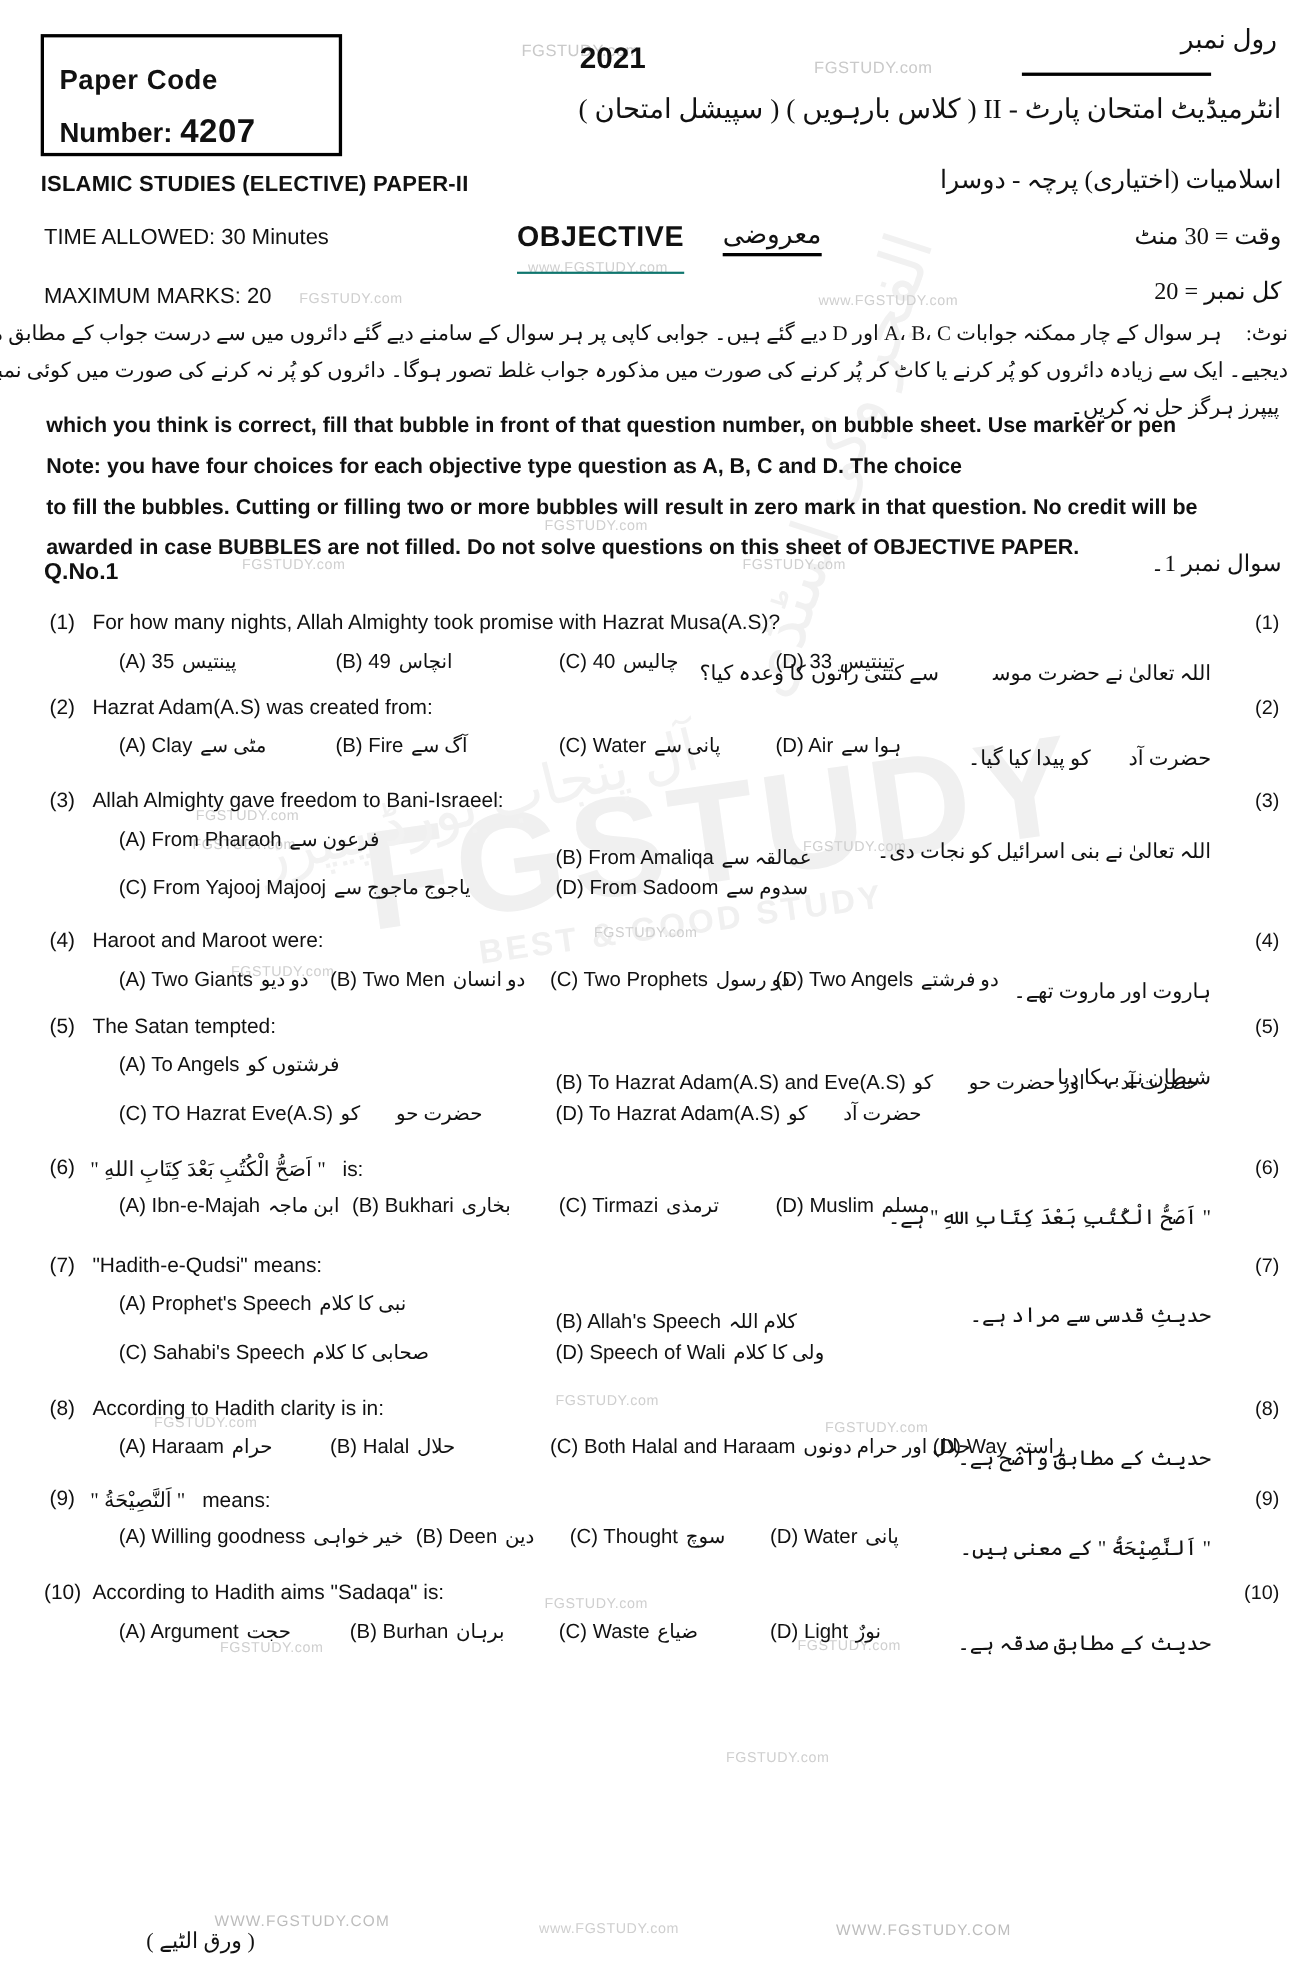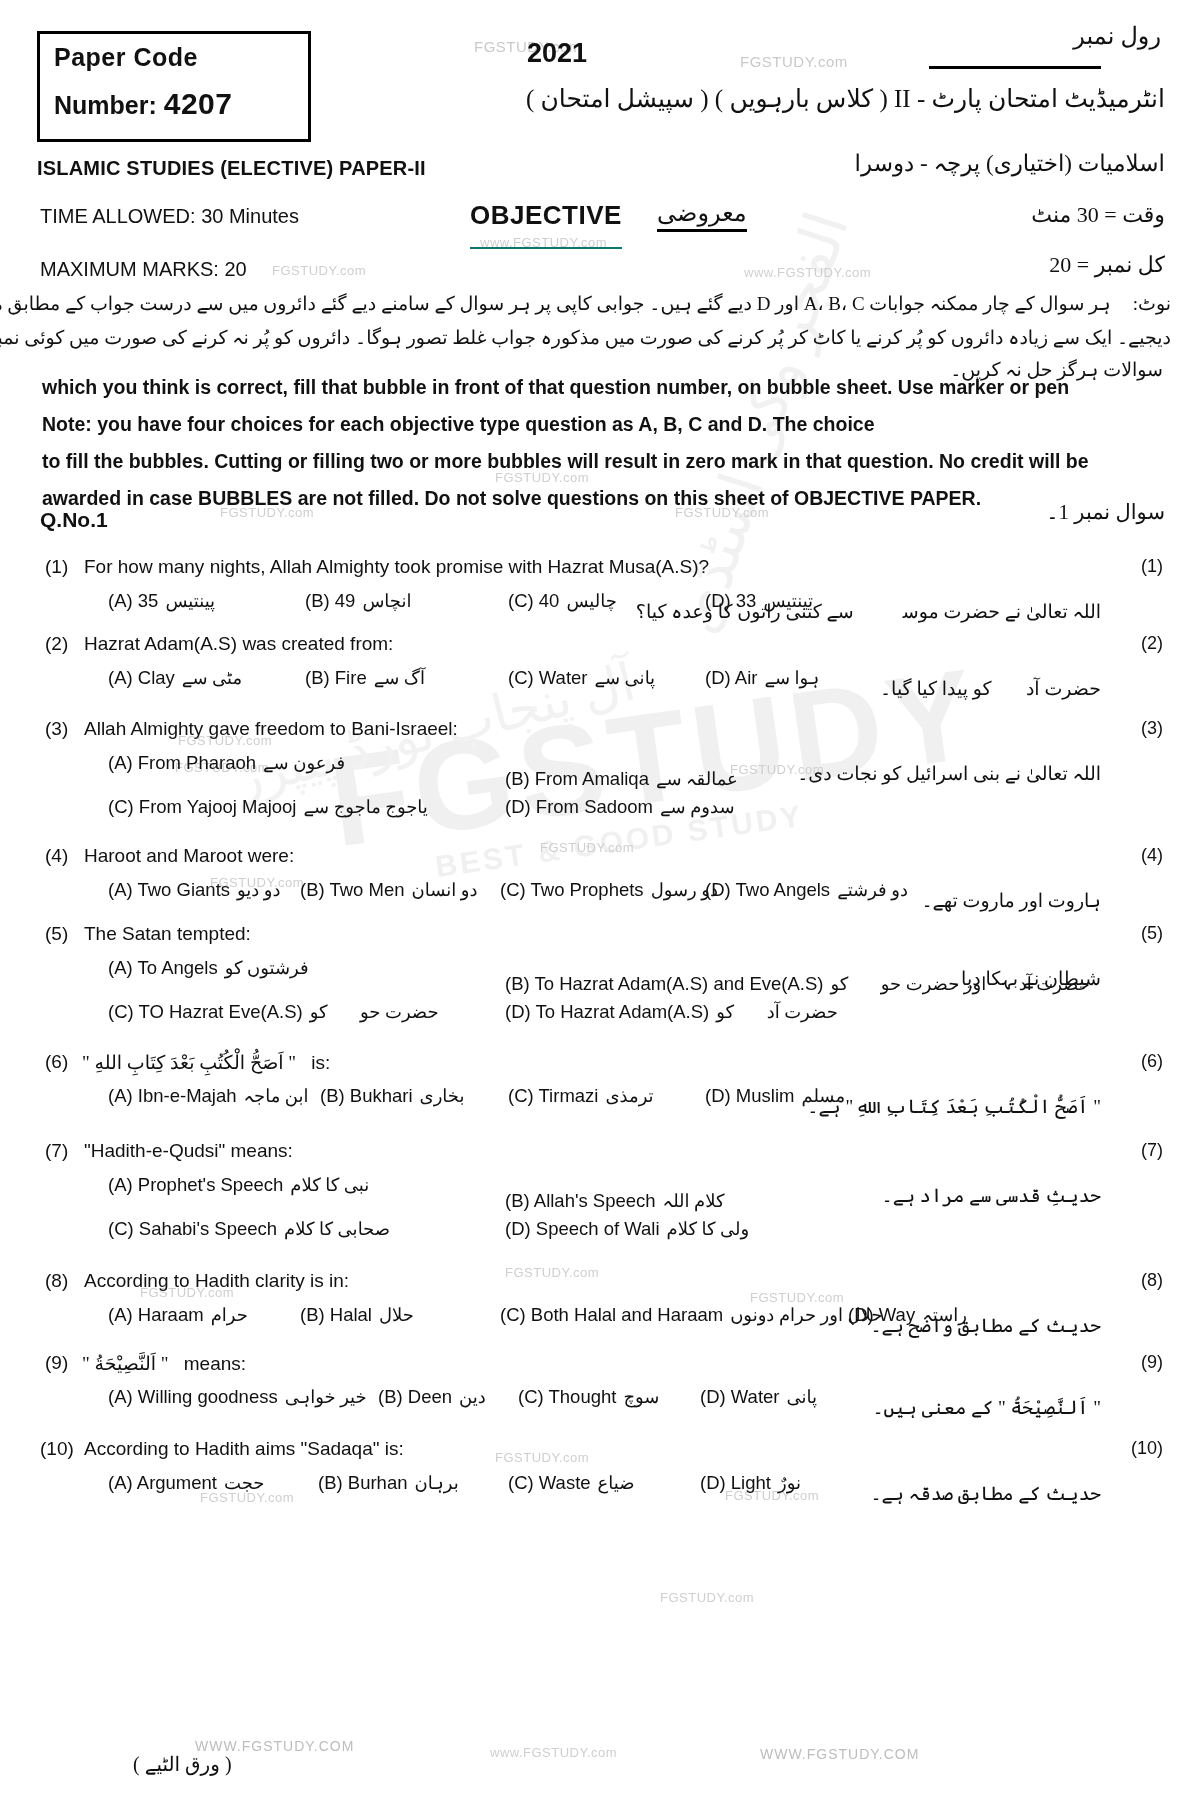--- a/index.html
+++ b/index.html
@@ -92,21 +92,21 @@
 
   
   .codebox {
     position: absolute;
     left: 37px;
     top: 31px;
     width: 274px;
     height: 111px;
     border: 3px solid #000;
     box-sizing: border-box;
-    padding: 8px 0 0 14px;
+    padding: 24px 0 0 14px;
     z-index: 3;
     background: transparent;
   }
   .codebox .l1 {
     font-size: 25px;
     font-weight: bold;
     letter-spacing: .5px;
     line-height: 30px;
   }
   .codebox .l2 {
@@ -441,21 +441,21 @@
 
   <div class="marks-en">MAXIMUM MARKS: 20</div>
   <div class="marks-ur">کل نمبر = 20</div>
 
   <div class="note-ur-wrap">
     <div class="note-ur-line">
       <span class="tag">نوٹ:</span><span>ہر سوال کے چار ممکنہ جوابات A، B، C اور D دیے گئے ہیں۔ جوابی کاپی پر ہر سوال کے سامنے دیے گئے دائروں میں سے درست جواب کے مطابق متعلقہ دائرہ کو مارکر یا پین سے بھر</span>
     </div>
     <div class="note-ur-line">دیجیے۔ ایک سے زیادہ دائروں کو پُر کرنے یا کاٹ کر پُر کرنے کی صورت میں مذکورہ جواب غلط تصور ہوگا۔ دائروں کو پُر نہ کرنے کی صورت میں کوئی نمبر نہیں دیا جائے گا۔ اس سوالیہ پرچہ پر</div>
   </div>
-  <div class="note-ur-tail" style="top:358px;">سوالات ہرگز حل نہ کریں۔</div>
+  <div class="note-ur-tail" style="top:358px;">پیپرز ہرگز حل نہ کریں۔</div>
 
   <div class="note-en">
     <div class="ln">which you think is correct, fill that bubble in front of that question number, on bubble sheet. Use marker or pen</div>
     <div class="ln">Note:  you have four choices for each objective type question as A, B, C and D. The choice</div>
     <div class="ln">to fill the bubbles. Cutting or filling two or more bubbles will result in zero mark in that question.  No credit will be</div>
     <div class="ln">awarded in case BUBBLES are not filled. Do not solve questions on this sheet of OBJECTIVE PAPER.</div>
   </div>
 
   <div class="qno">Q.No.1</div>
   <div class="qno-ur">سوال نمبر 1۔</div>

